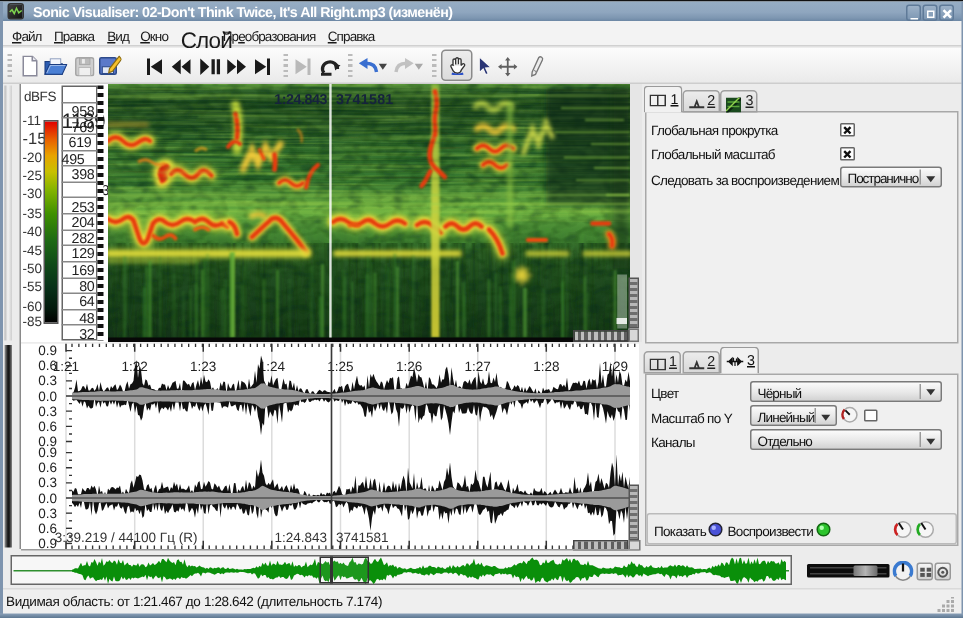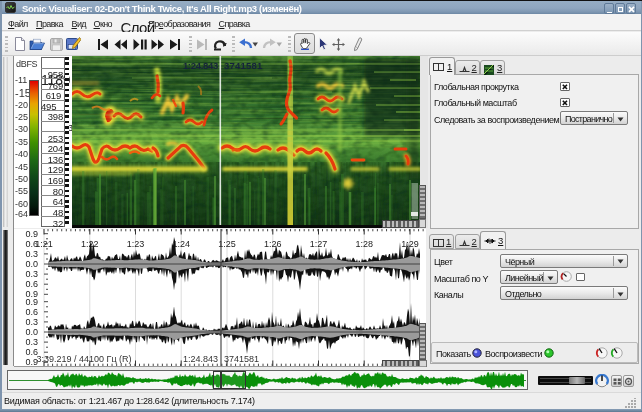--- a/index.html
+++ b/index.html
@@ -144,21 +144,21 @@
 <div class="t" style="left:15px;top:87.0px;font-size:11px;color:#333">-15</div>
 <div class="t" style="left:15px;top:99.5px;font-size:9px;color:#333">-20</div>
 <div class="t" style="left:15px;top:112.0px;font-size:9px;color:#333">-25</div>
 <div class="t" style="left:15px;top:124.0px;font-size:9px;color:#333">-30</div>
 <div class="t" style="left:15px;top:136.5px;font-size:9px;color:#333">-35</div>
 <div class="t" style="left:15px;top:149.0px;font-size:9px;color:#333">-40</div>
 <div class="t" style="left:15px;top:161.5px;font-size:9px;color:#333">-45</div>
 <div class="t" style="left:15px;top:173.5px;font-size:9px;color:#333">-50</div>
 <div class="t" style="left:15px;top:186.0px;font-size:9px;color:#333">-55</div>
 <div class="t" style="left:15px;top:198.5px;font-size:9px;color:#333">-60</div>
-<div class="t" style="left:15px;top:208.5px;font-size:9px;color:#333">-64</div>
+<div class="t" style="left:15px;top:208.5px;font-size:9px;color:#333">-85</div>
 <div class="abs" style="left:29px;top:80px;width:10px;height:136px;border:1px solid #555;background:linear-gradient(#e00000,#e86000 9%,#e8a400 17%,#c8c000 25%,#84b400 34%,#3f9000 46%,#1e6a14 59%,#104a18 71%,#083018 83%,#031a0c 93%,#000)"></div>
 
 <div class="abs" style="left:41px;top:57px;width:24px;height:170px;background:#fff;border:1px solid #666"></div>
 <div class="t" style="left:41px;top:72px;width:22px;text-align:center;font-size:14px;letter-spacing:-0.2px;color:#222">1189</div>
 <div class="abs" style="left:41px;top:67.6px;width:24px;height:1px;background:#888"></div>
 <div class="t" style="left:41px;top:68.8px;width:22px;text-align:right;font-size:9.5px;letter-spacing:-0.2px;color:#222">958</div>
 <div class="abs" style="left:41px;top:78.2px;width:24px;height:1px;background:#888"></div>
 <div class="t" style="left:41px;top:79.5px;width:22px;text-align:right;font-size:9.5px;letter-spacing:-0.2px;color:#222">769</div>
 <div class="abs" style="left:41px;top:88.9px;width:24px;height:1px;background:#888"></div>
 <div class="t" style="left:41px;top:90.1px;width:20px;text-align:right;font-size:9.5px;letter-spacing:-0.2px;color:#222">619</div>
@@ -166,21 +166,21 @@
 <div class="t" style="left:41px;top:100.7px;width:38px;text-align:left;font-size:9.5px;letter-spacing:-0.2px;color:#222">495</div>
 <div class="abs" style="left:41px;top:110.1px;width:24px;height:1px;background:#888"></div>
 <div class="t" style="left:41px;top:111.3px;width:22px;text-align:right;font-size:9.5px;letter-spacing:-0.2px;color:#222">398</div>
 <div class="abs" style="left:41px;top:120.8px;width:24px;height:1px;background:#888"></div>
 <div class="t" style="left:41px;top:122.0px;width:42px;text-align:right;font-size:9.5px;letter-spacing:-0.2px;color:#222">317</div>
 <div class="abs" style="left:41px;top:131.4px;width:24px;height:1px;background:#888"></div>
 <div class="t" style="left:41px;top:132.6px;width:22px;text-align:right;font-size:9.5px;letter-spacing:-0.2px;color:#222">253</div>
 <div class="abs" style="left:41px;top:142.0px;width:24px;height:1px;background:#888"></div>
 <div class="t" style="left:41px;top:143.2px;width:22px;text-align:right;font-size:9.5px;letter-spacing:-0.2px;color:#222">204</div>
 <div class="abs" style="left:41px;top:152.6px;width:24px;height:1px;background:#888"></div>
-<div class="t" style="left:41px;top:153.8px;width:22px;text-align:right;font-size:9.5px;letter-spacing:-0.2px;color:#222">136</div>
+<div class="t" style="left:41px;top:153.8px;width:22px;text-align:right;font-size:9.5px;letter-spacing:-0.2px;color:#222">282</div>
 <div class="abs" style="left:41px;top:163.2px;width:24px;height:1px;background:#888"></div>
 <div class="t" style="left:41px;top:164.4px;width:22px;text-align:right;font-size:9.5px;letter-spacing:-0.2px;color:#222">129</div>
 <div class="abs" style="left:41px;top:173.9px;width:24px;height:1px;background:#888"></div>
 <div class="t" style="left:41px;top:175.1px;width:22px;text-align:right;font-size:9.5px;letter-spacing:-0.2px;color:#222">169</div>
 <div class="abs" style="left:41px;top:184.5px;width:24px;height:1px;background:#888"></div>
 <div class="t" style="left:41px;top:185.7px;width:22px;text-align:right;font-size:9.5px;letter-spacing:-0.2px;color:#222">80</div>
 <div class="abs" style="left:41px;top:195.1px;width:24px;height:1px;background:#888"></div>
 <div class="t" style="left:41px;top:196.3px;width:22px;text-align:right;font-size:9.5px;letter-spacing:-0.2px;color:#222">64</div>
 <div class="abs" style="left:41px;top:205.8px;width:24px;height:1px;background:#888"></div>
 <div class="t" style="left:41px;top:206.9px;width:22px;text-align:right;font-size:9.5px;letter-spacing:-0.2px;color:#222">48</div>

